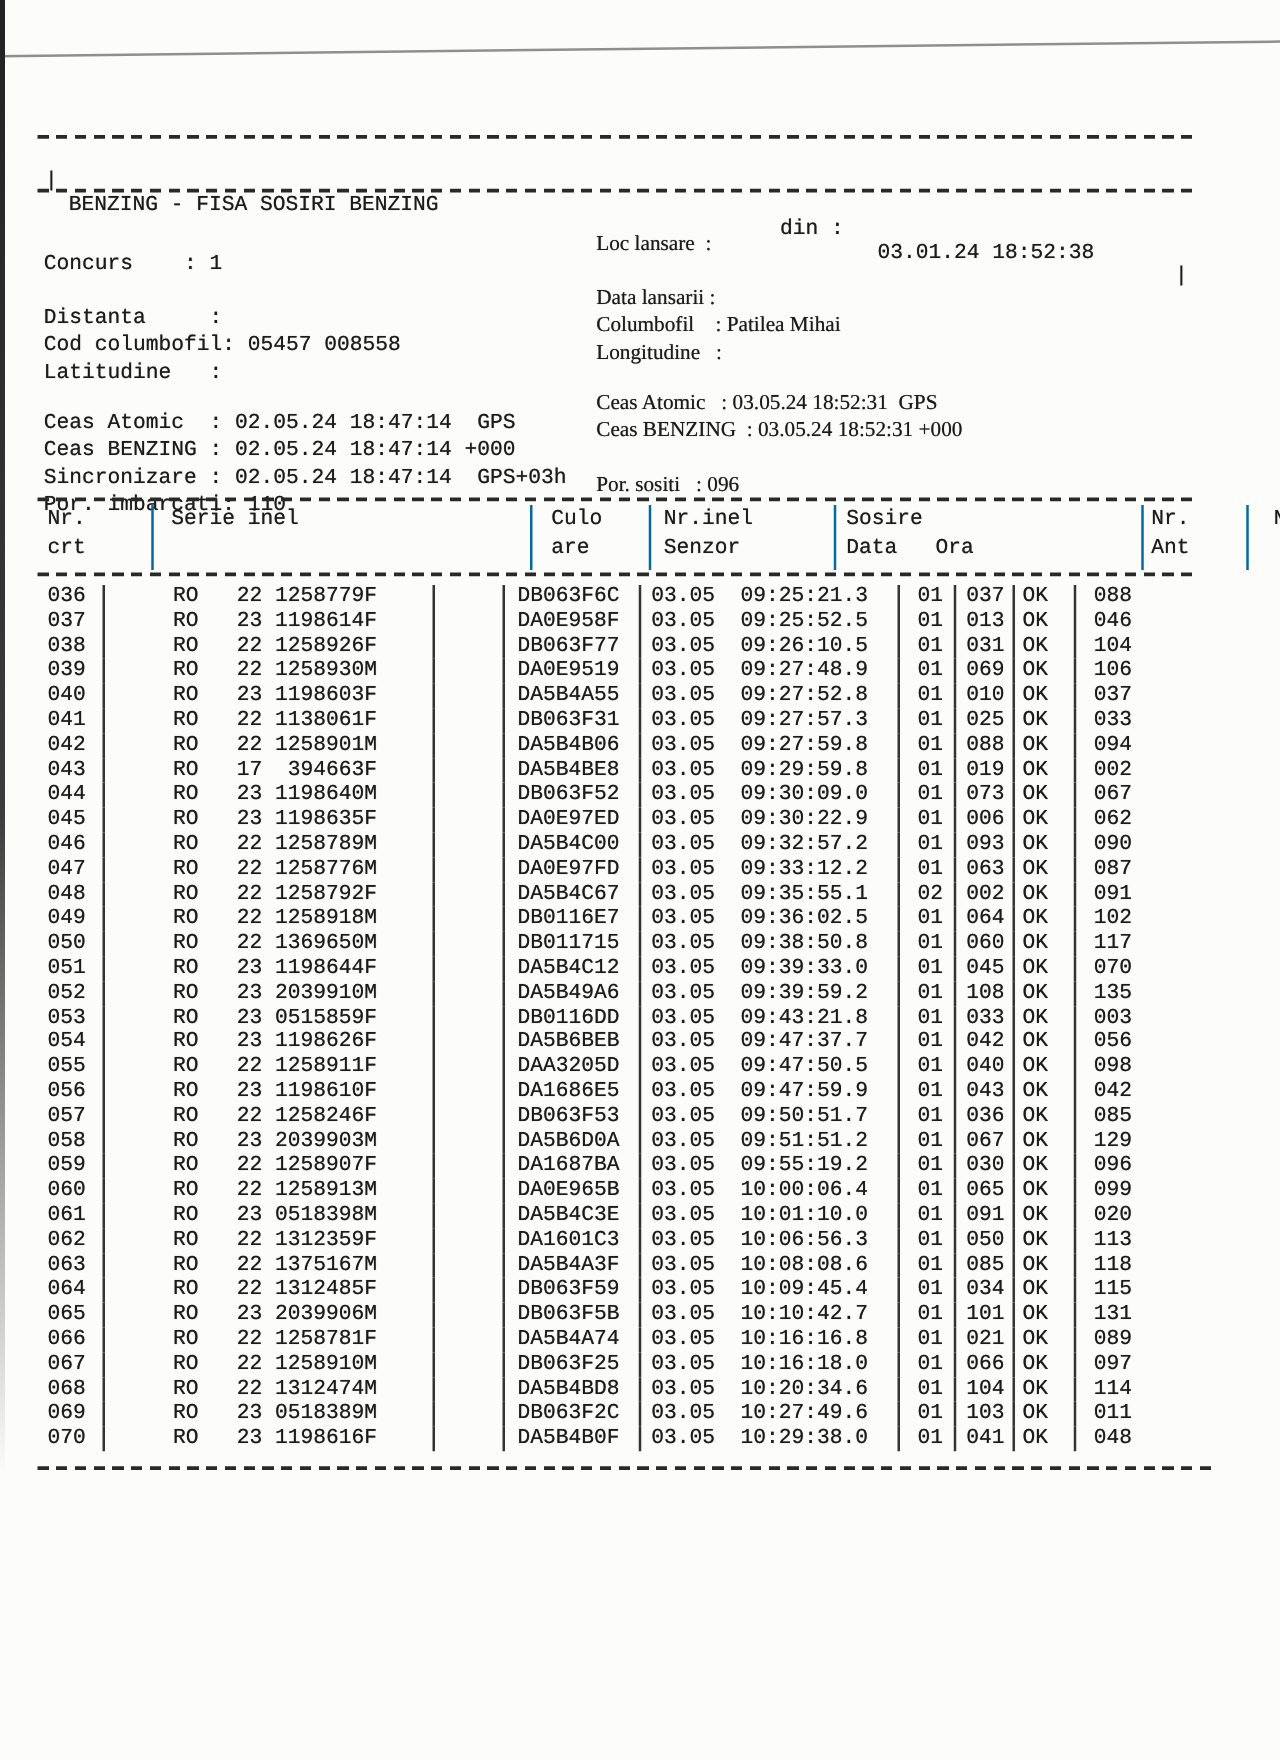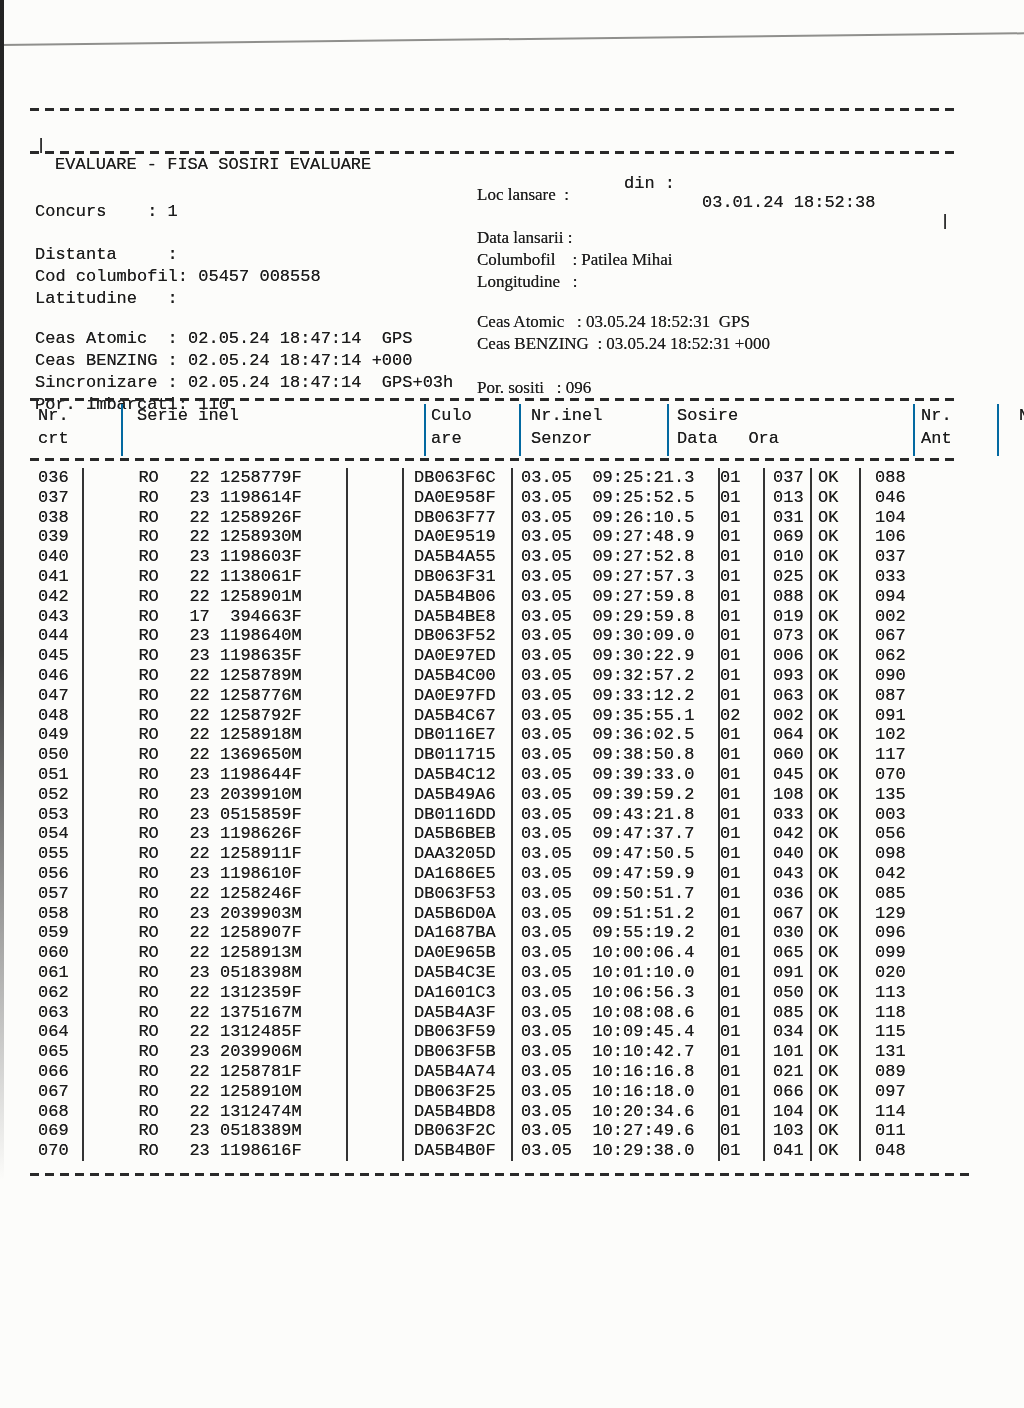--- a/index.html
+++ b/index.html
@@ -39,42 +39,42 @@
   .hline{height:23px;line-height:23px;}
   #tbody{position:absolute;top:368px;left:0;width:929px;}
   .trow{height:19.8px;line-height:19.8px;}
   .trow .c{overflow:hidden;}
   .trow .c+.c{border-left:2px solid #343434;}
   .c.nr{padding-left:8px}
   .c.serie{display:flex;justify-content:center;padding:0 12px 0 22px}
   .c.culo{padding-left:5px}
   .c.senzor{padding-left:10px}
   .c.sosire{padding-left:8px}
-  .c.ant{}
+  .c.ant{padding-left:14px}
   .c.nom{padding-left:8px}
   .c.sec{padding-left:6px}
   .c.obs{padding-left:14px}
-  .hc.nr{padding-left:8px}.hc.serie{padding-left:14px}.hc.culo{padding-left:5px}
+  .hc.nr{padding-left:8px}.hc.serie{padding-left:14px}.hc.culo{padding-left:15px}
   .hc.senzor{padding-left:10px}.hc.sosire{padding-left:8px}.hc.ant{padding-left:6px}
   .hc.nom{padding-left:20px}.hc.sec{padding-left:8px}.hc.obs{padding-left:8px}
   #footer-banner{position:absolute;top:1092px;left:183px;letter-spacing:2px;font-size:17.5px;}
 </style>
 </head>
 <body>
 
 <div class="page">
   <div class="top-line"></div>
   <div class="left-strip"></div>
 
   <div class="doc txtfx">
     <div class="dash d1"></div>
 
     <div class="title-row">
       <span class="t-bar-l">|</span>
-      <span class="t-title">EVALUARE - FISA SOSIRI EVALUARE</span>
+      <span class="t-title">BENZING - FISA SOSIRI BENZING</span>
       <span class="t-dlabel">din :</span>
       <span class="t-dvalue">03.01.24 18:52:38</span>
       <span class="t-bar-r">|</span>
     </div>
 
     <div class="dash d2"></div>
 
     <div id="info"><div class="info-line il-0"><span class="l">Concurs    : 1</span><span class="r">Loc lansare  :</span></div><div class="info-line il-1"><span class="l">Distanta     :</span><span class="r">Data lansarii :</span></div><div class="info-line il-2"><span class="l">Cod columbofil: 05457 008558</span><span class="r">Columbofil    : Patilea Mihai</span></div><div class="info-line il-3"><span class="l">Latitudine   :</span><span class="r">Longitudine   :</span></div><div class="info-line il-4"><span class="l">Ceas Atomic  : 02.05.24 18:47:14  GPS</span><span class="r">Ceas Atomic   : 03.05.24 18:52:31  GPS</span></div><div class="info-line il-5"><span class="l">Ceas BENZING : 02.05.24 18:47:14 +000</span><span class="r">Ceas BENZING  : 03.05.24 18:52:31 +000</span></div><div class="info-line il-6"><span class="l">Sincronizare : 02.05.24 18:47:14  GPS+03h</span><span class="r"></span></div><div class="info-line il-7"><span class="l">Por. imbarcati: 110</span><span class="r">Por. sositi   : 096</span></div></div>
 
     <div class="dash d3"></div>

